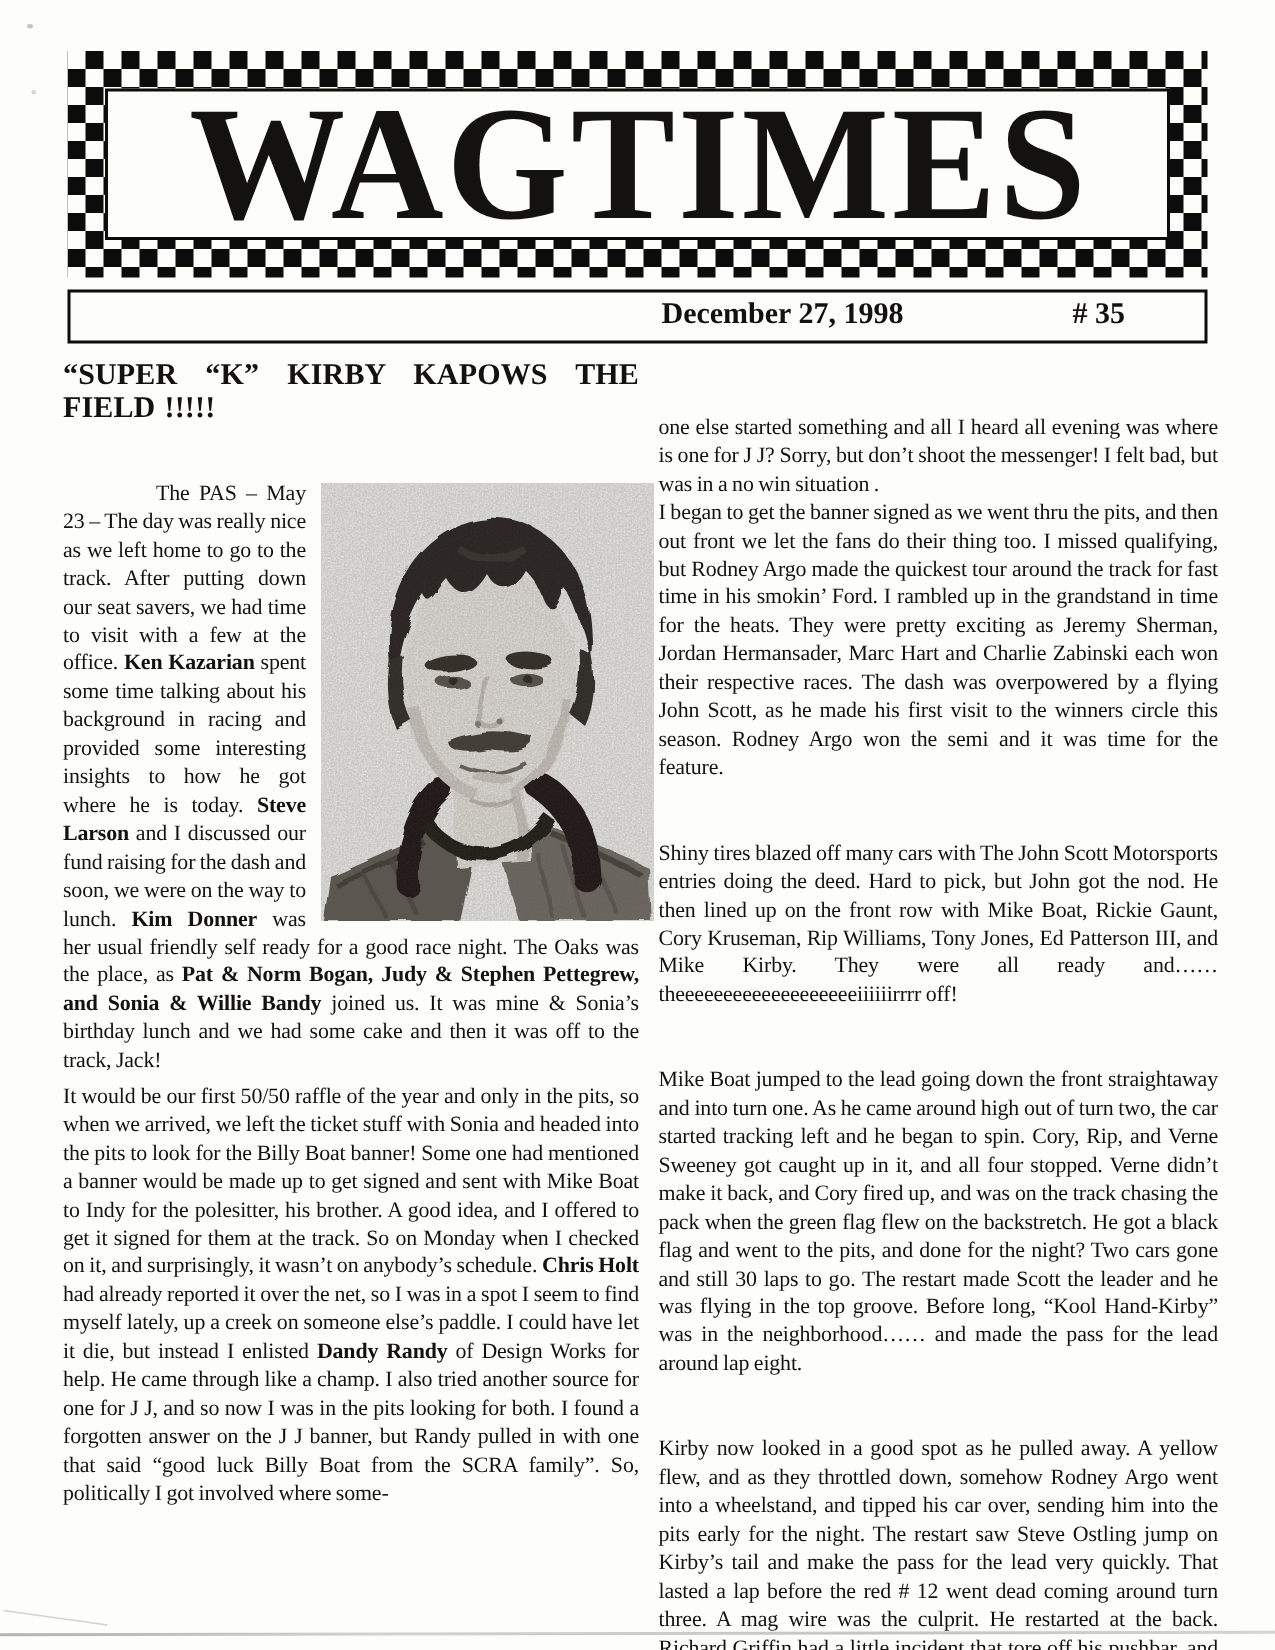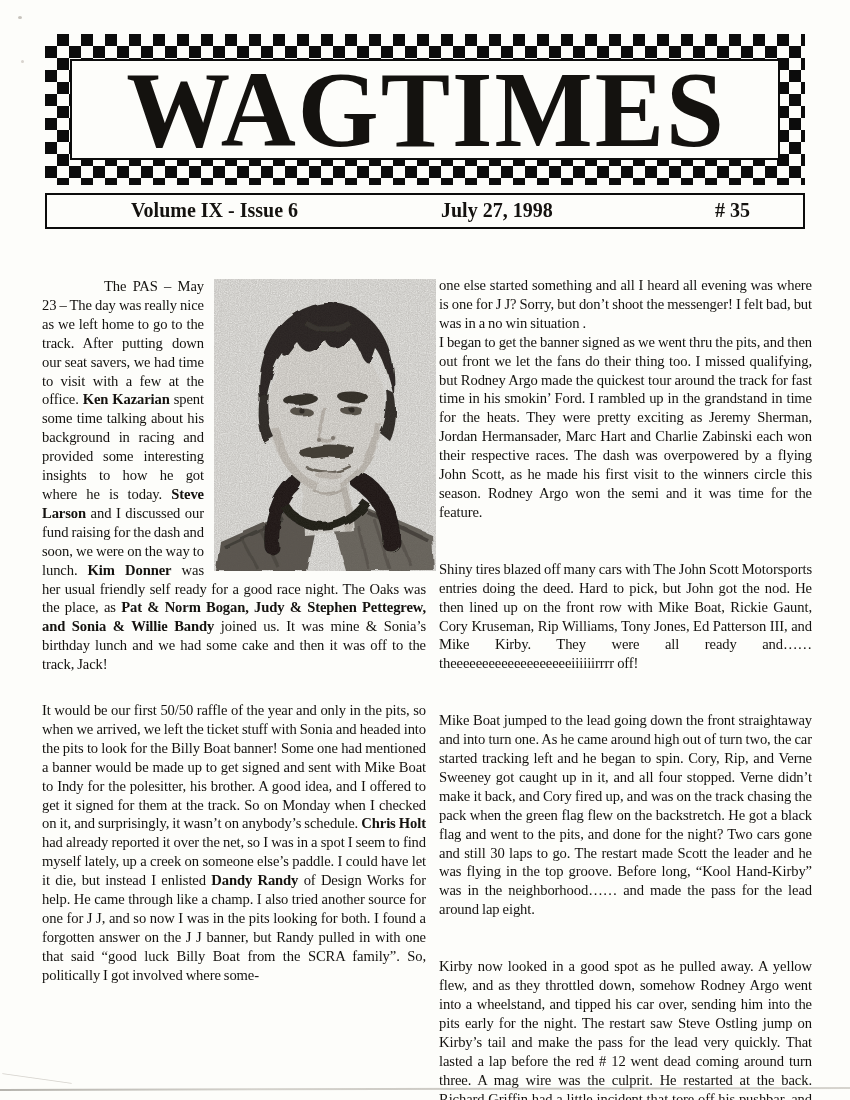--- a/index.html
+++ b/index.html
@@ -48,21 +48,21 @@
   .col-left  { left:42px;  top:240px; width:384px; }
   .col-right { left:439px; top:239px; width:373px; }
 
   .headline {
     font-weight:bold; font-size:20px; line-height:21.5px;
     text-align:justify; letter-spacing:0.1px; word-spacing:1px;
     margin-bottom:3px;
   }
   .para { text-align:justify;margin-top:37px; }
   .para.indent { text-indent:62px; }
-  .para + .para { margin-top:27px; }
+  .para + .para { margin-top:5px; }
   .col-right .para + .para { margin-top:38px; }
   .para b { font-weight:bold; }
 
   
   .photo {
     float:right; width:222px; height:292px;
     margin:2px -10px 6px 10px;
     shape-margin:6px;
   }
   .photo svg { width:100%; height:100%; display:block; }
@@ -81,26 +81,26 @@
 </head>
 <body>
 
 <div class="masthead">
   <div class="masthead-inner">
     <div class="masthead-title">WAGTIMES</div>
   </div>
 </div>
 
 <div class="issue-bar">
-  <span class="issue-volume">Volume IX  -  Issue 6</span>
-  <span class="issue-date">July 27, 1998</span>
+  <span class="issue-date">December 27, 1998</span>
   <span class="issue-number"># 35</span>
 </div>
 
 <div class="col col-left">
+  <div class="headline">“SUPER “K” KIRBY KAPOWS THE FIELD !!!!!</div>
 
   <div class="para indent">
     <div class="photo">
       <svg viewBox="0 0 222 292" xmlns="http://www.w3.org/2000/svg">
         <defs>
           <filter id="rough" x="-5%" y="-5%" width="110%" height="110%">
             <feTurbulence type="fractalNoise" baseFrequency="0.045" numOctaves="2" seed="7" result="n"></feTurbulence>
             <feDisplacementMap in="SourceGraphic" in2="n" scale="6"></feDisplacementMap>
           </filter>
           <filter id="grainF">

